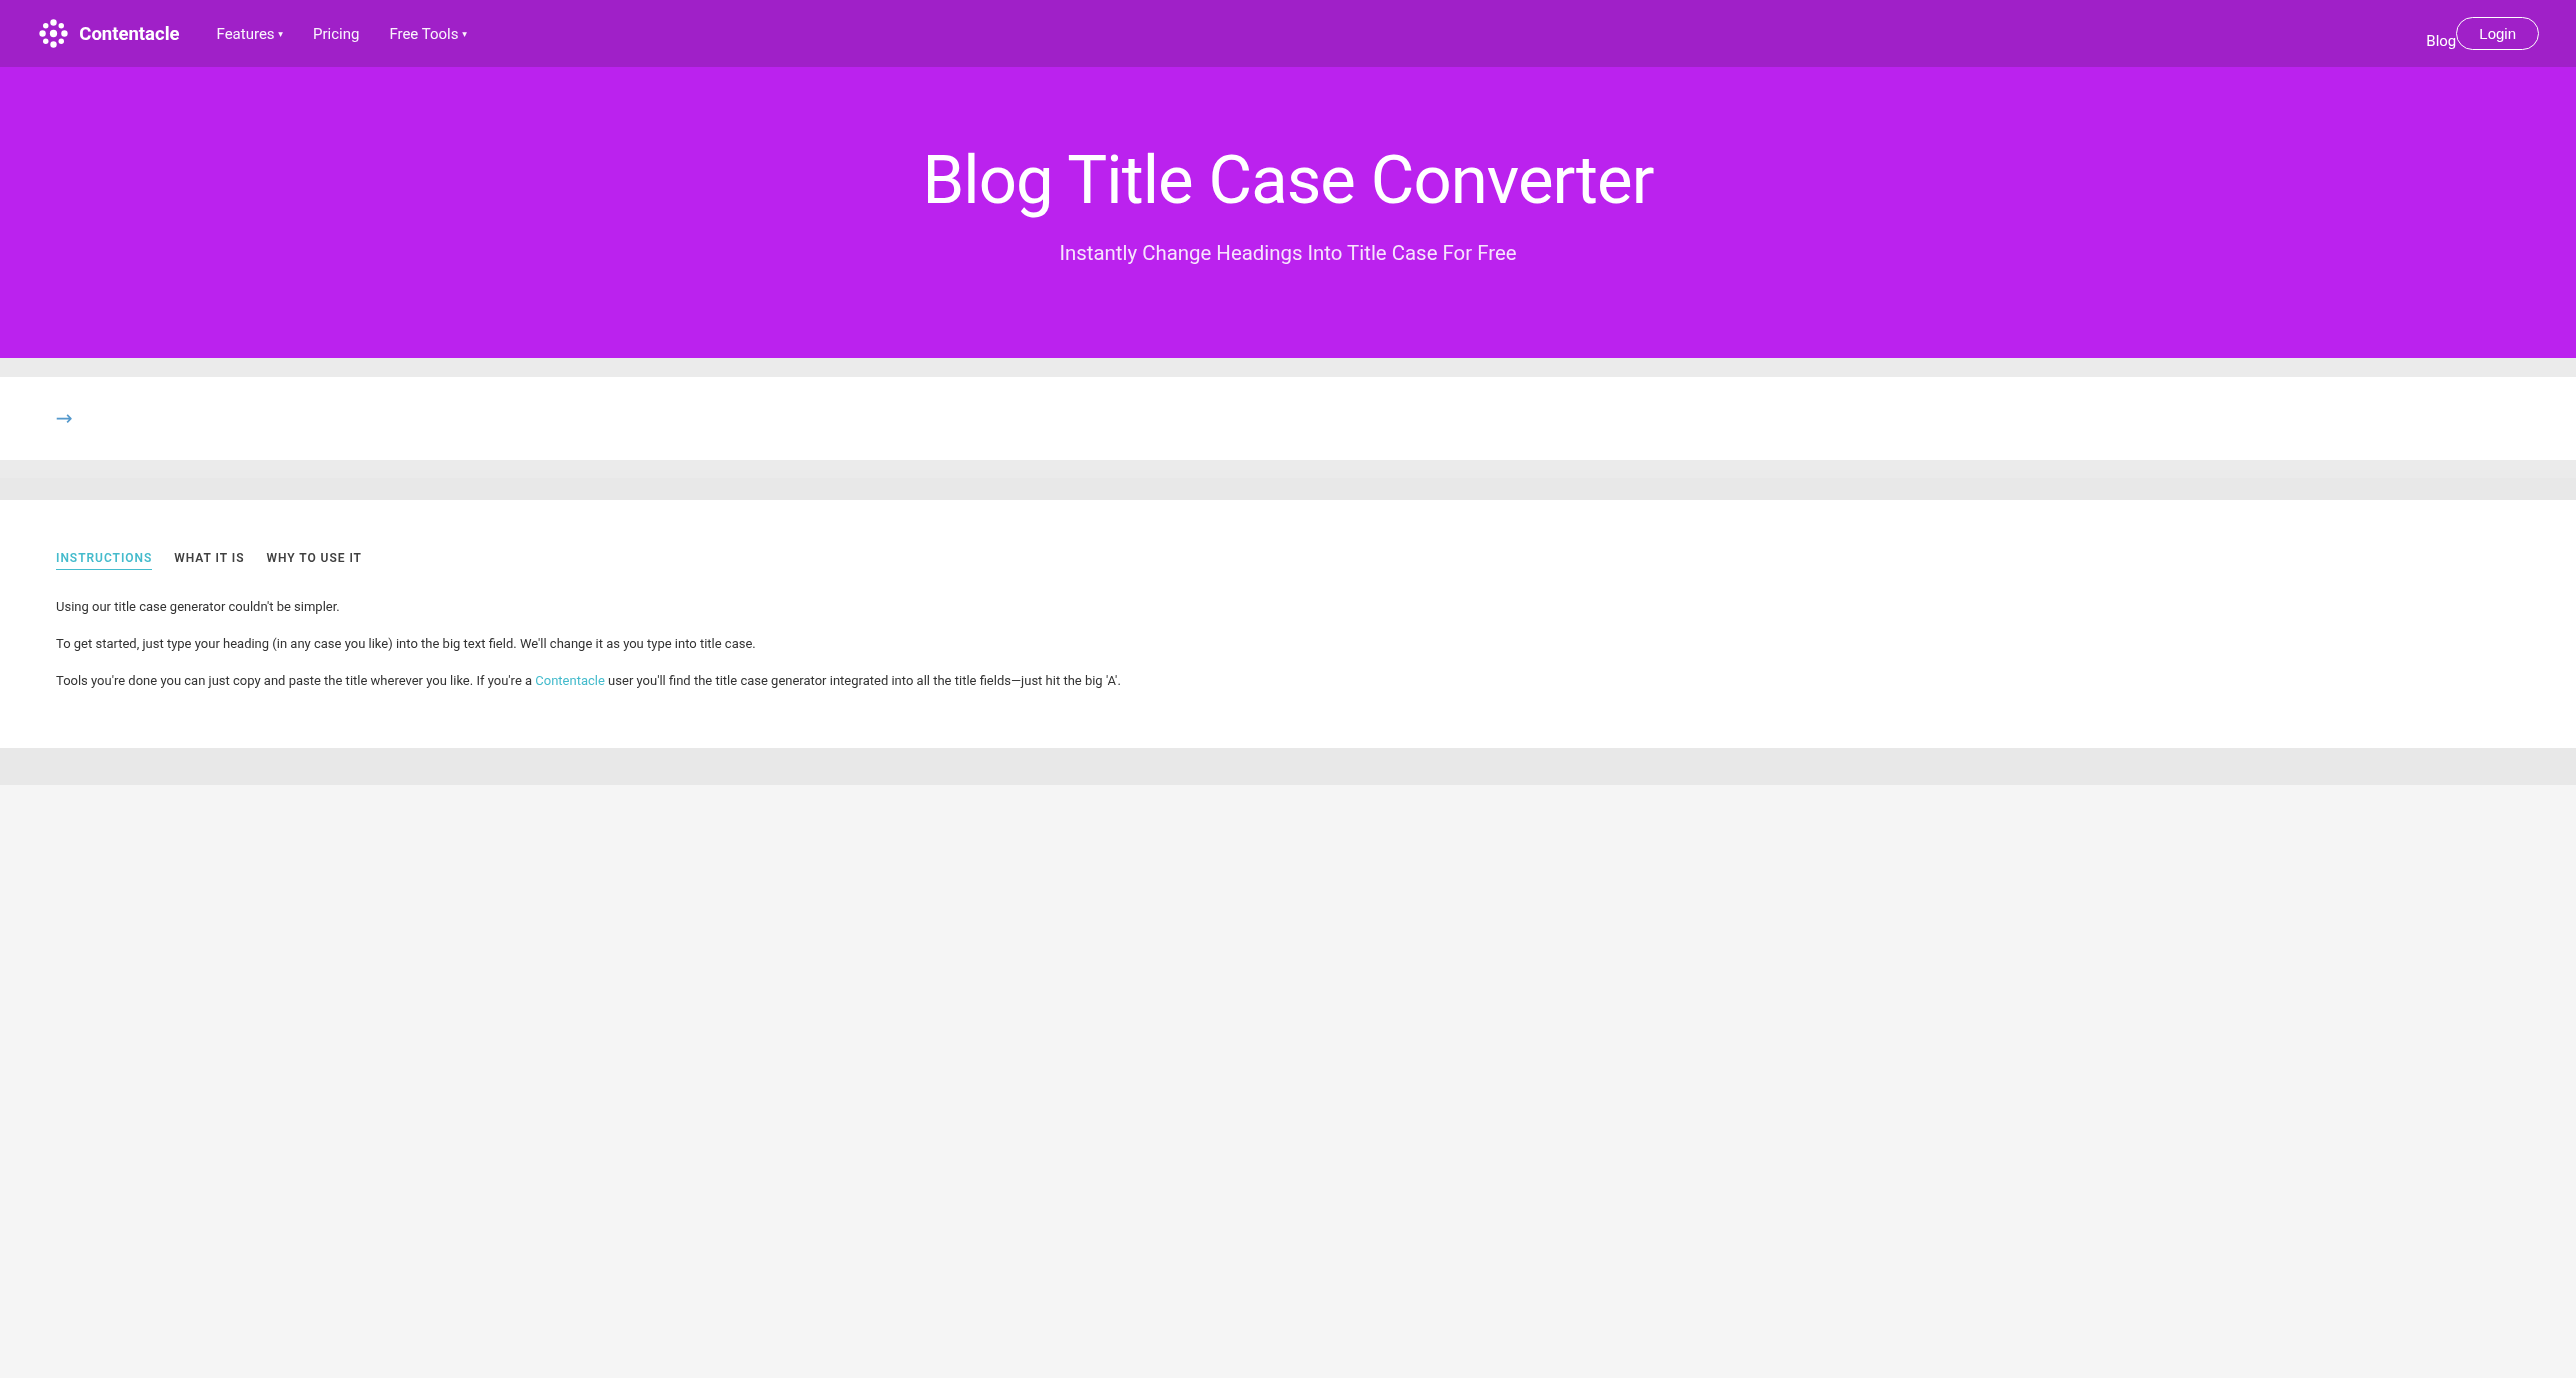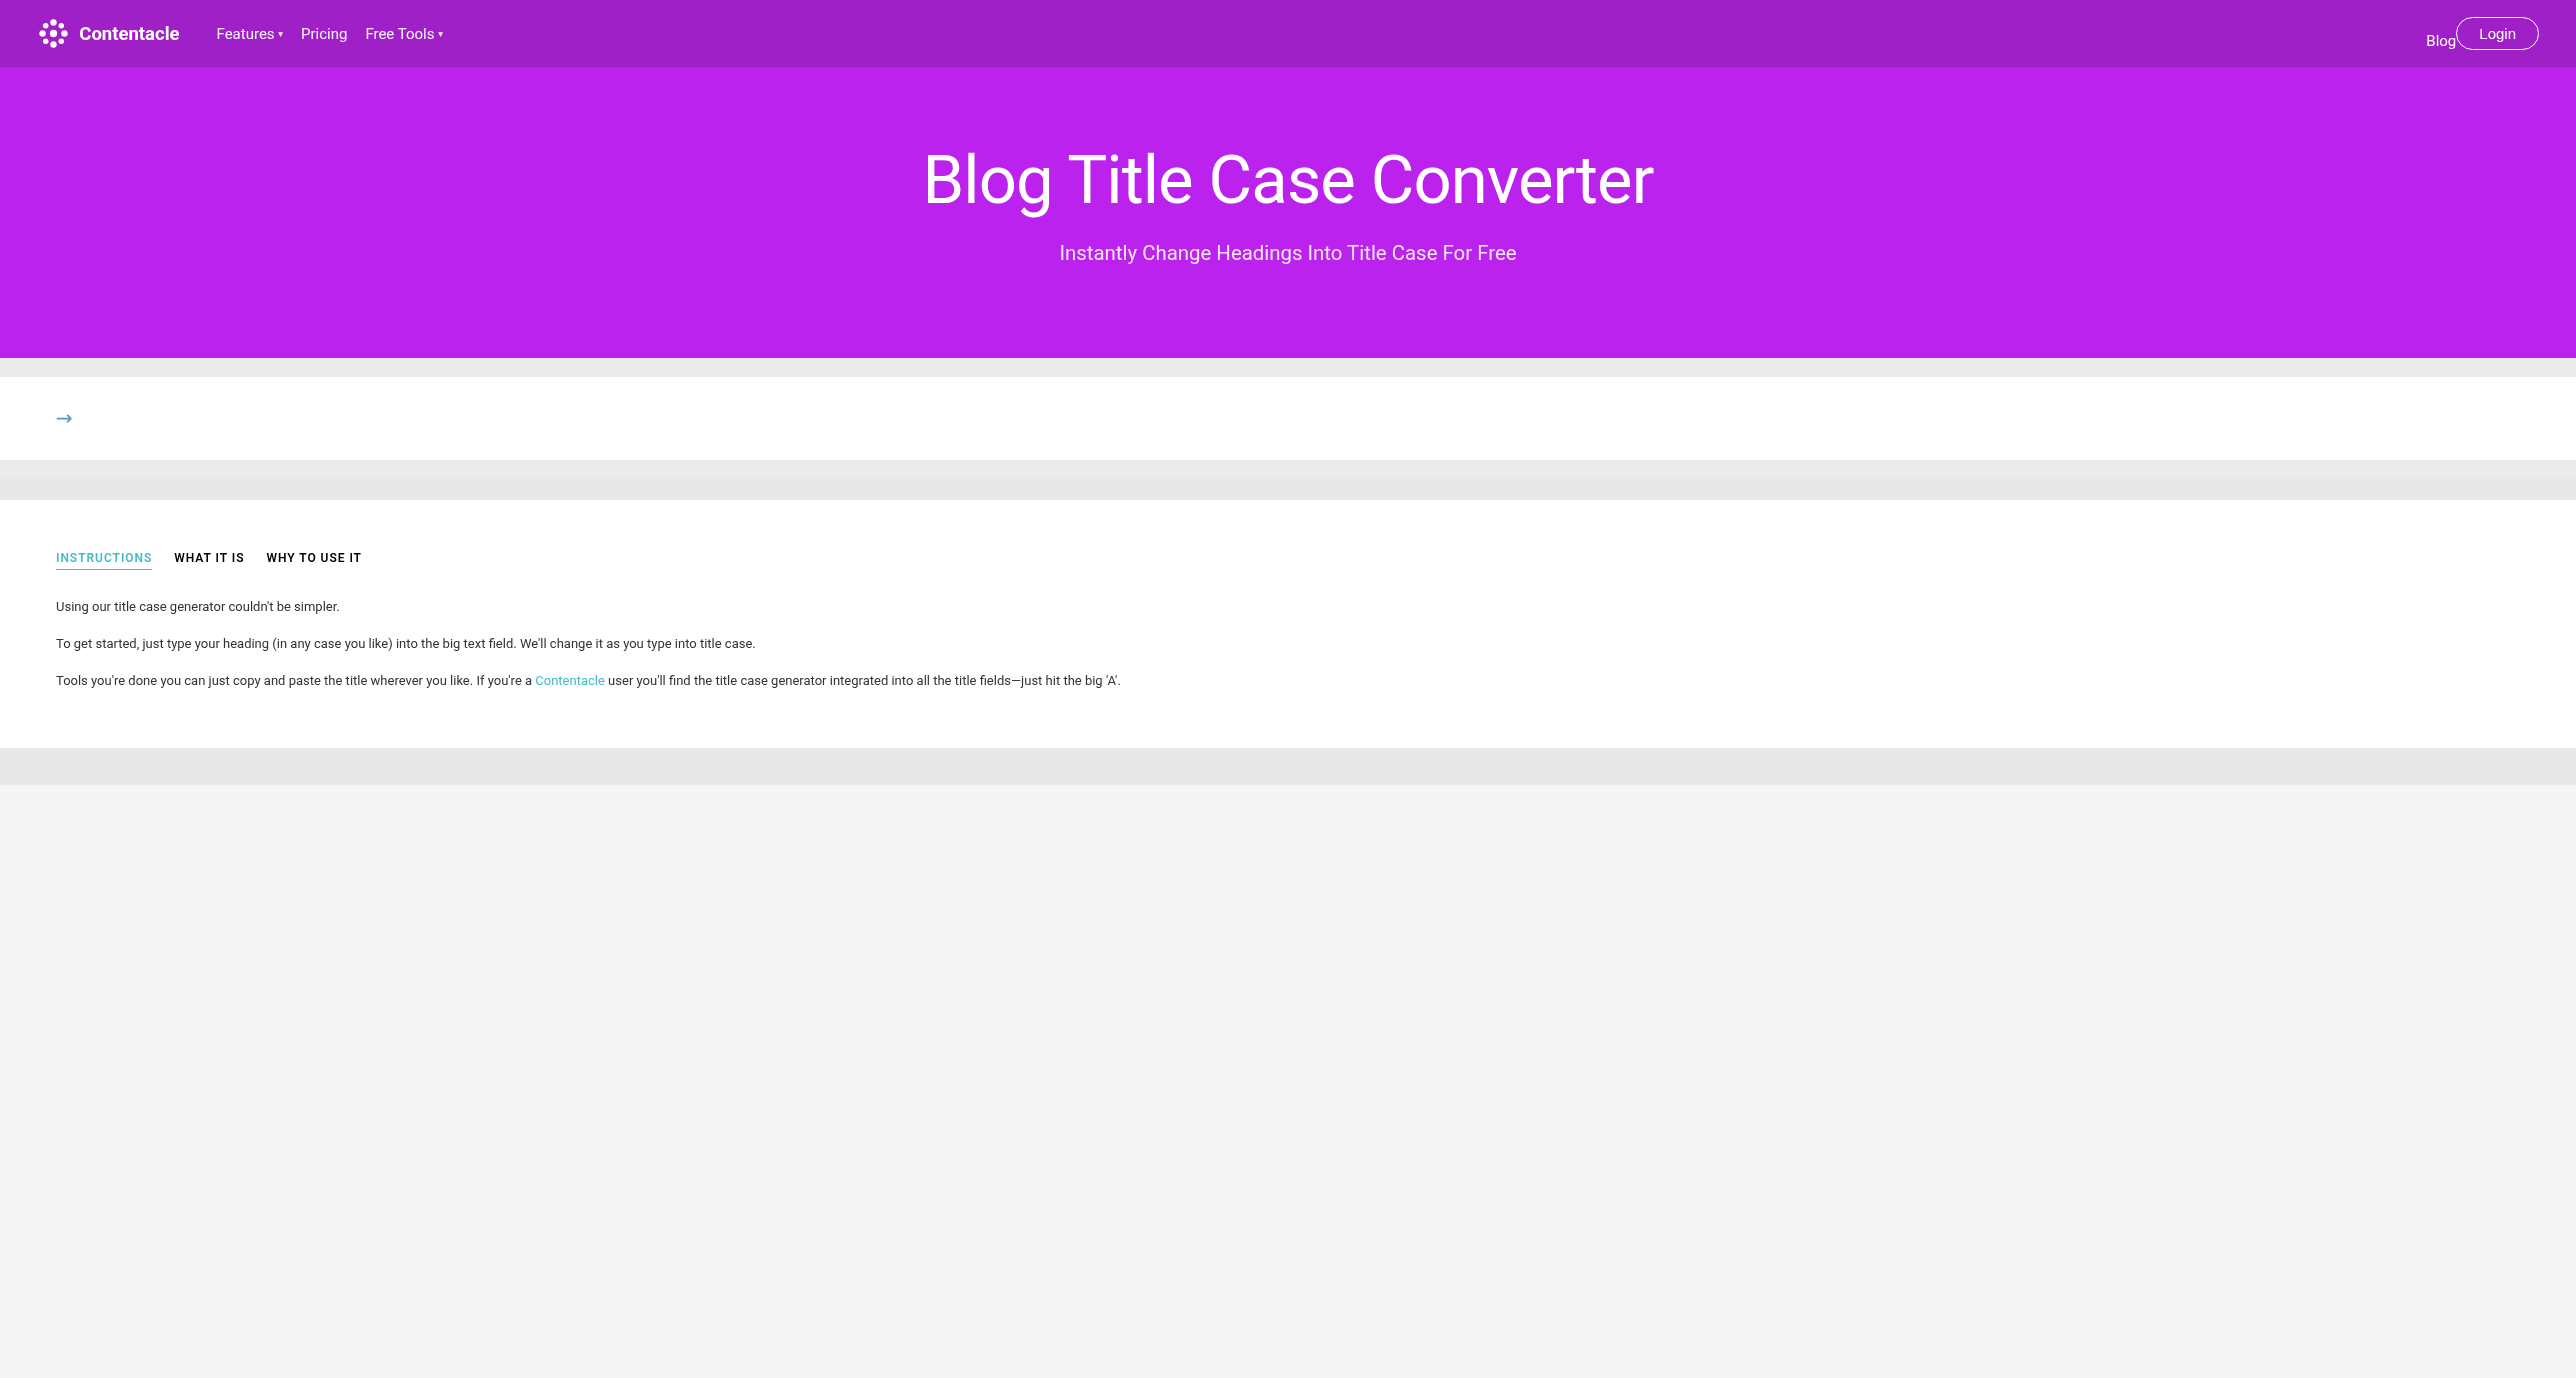--- a/index.html
+++ b/index.html
@@ -40,21 +40,21 @@
       width: 33px;
       height: 33px;
       display: flex;
       align-items: center;
       justify-content: center;
     }
 
     .nav-links {
       display: flex;
       align-items: flex-end;
-      gap: 18px;
+      gap: 30px;
       flex: 1;
     }
 
     .nav-link {
       color: #fff;
       text-decoration: none;
       font-size: 15px;
       opacity: 0.95;
       display: flex;
       align-items: center;
@@ -165,21 +165,21 @@
       padding-bottom: 3.7px;
       text-decoration: none;
     }
 
     .tab-item.active {
       color: #44bbcc;
       border-bottom: 1.9px solid #44bbcc;
     }
 
     .tab-item.inactive {
-      color: #000000;
+      color: #404040;
     }
 
     .tab-content p {
       font-size: 13px;
       color: #333;
       line-height: 1.7;
       margin-bottom: 15px;
     }
 
     .tab-content p:last-child {

